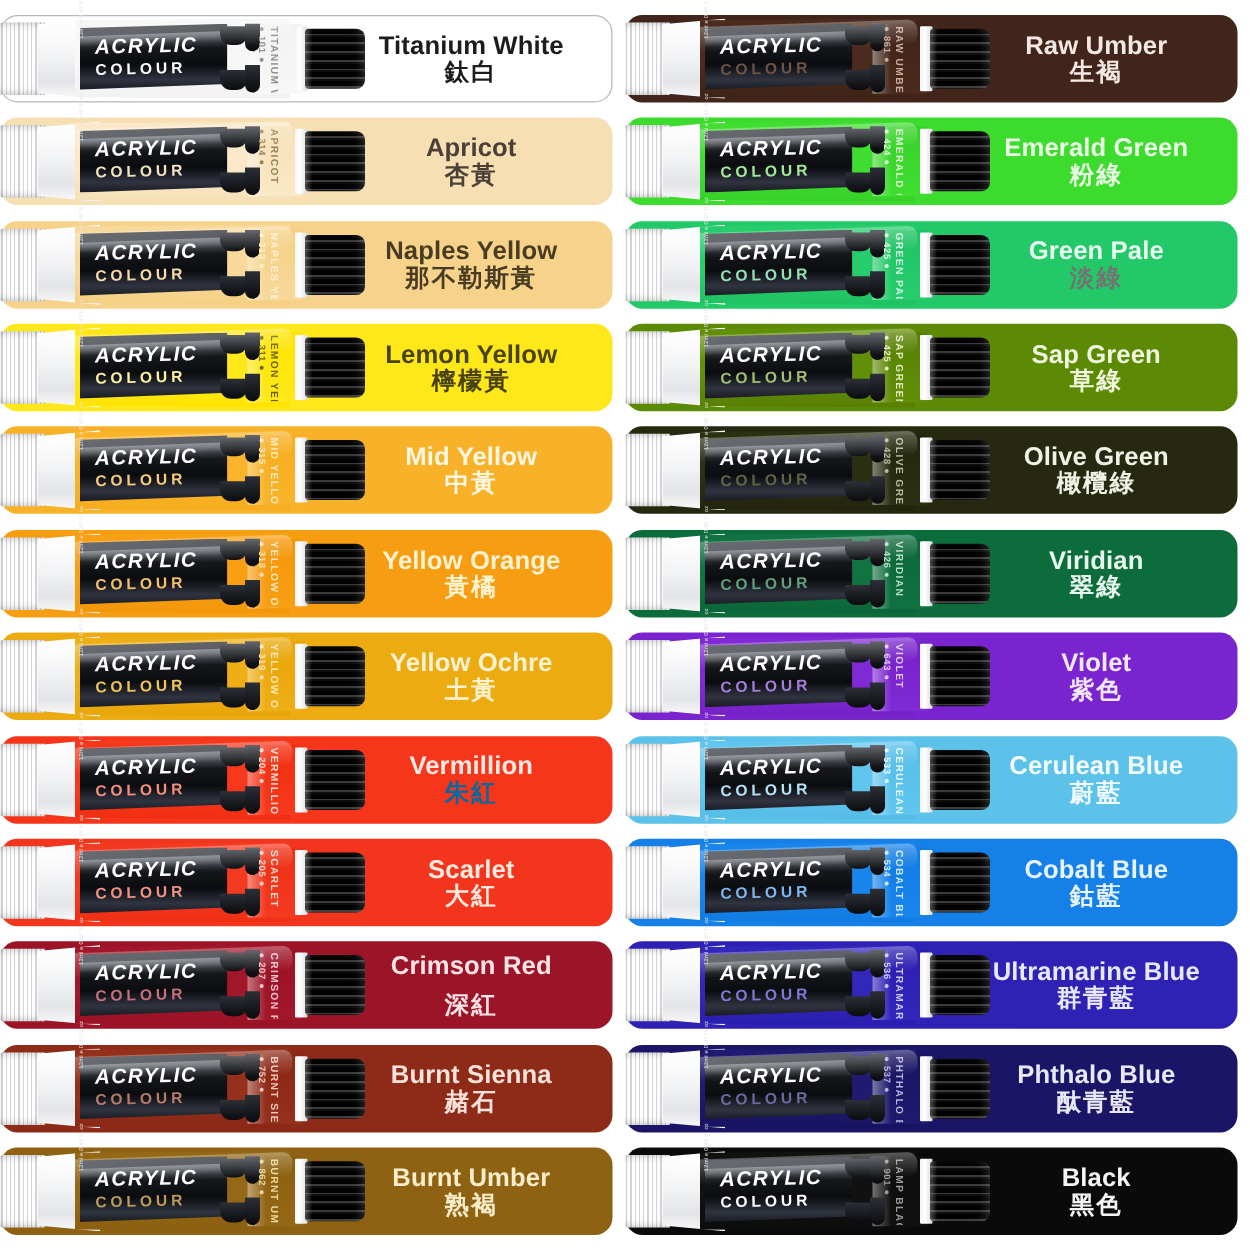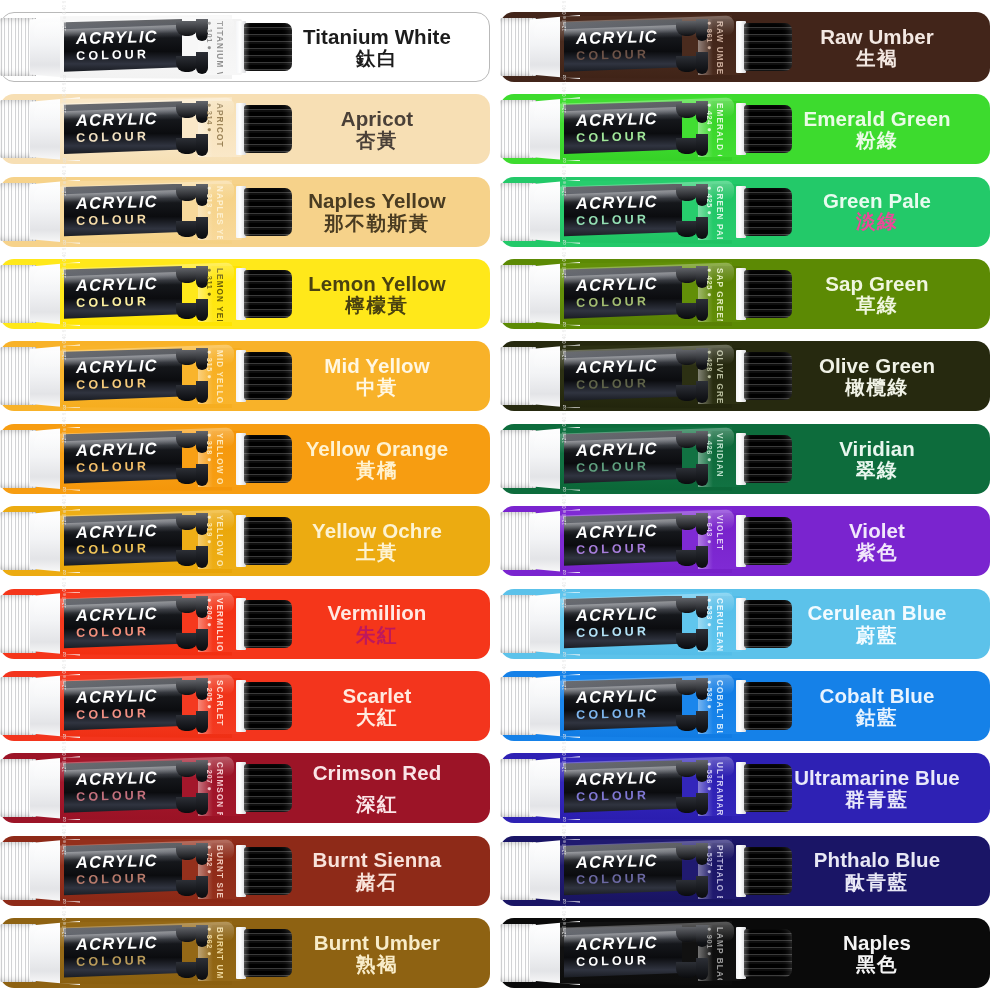--- a/index.html
+++ b/index.html
@@ -518,21 +518,21 @@
             <div class="vname" style="color: rgb(255, 217, 207);">VERMILLION</div>
             <div class="vcode" style="color: rgb(255, 217, 207);">● 204 ●</div>
             <div class="vmark" style="color: rgb(255, 217, 207);">+ + 2  ▦3</div>
           </div>
           <div class="collar"></div>
           <div class="cap"></div>
           <div class="gloss"></div>
         </div>
         <div class="labels">
           <div class="name-en" style="color: rgb(255, 233, 227);">Vermillion</div>
-          <div class="name-zh" style="color: #be185d;">朱紅</div>
+          <div class="name-zh" style="color: #0369a1;">朱紅</div>
         </div>
       </div>
       <div class="row">
         <div class="pill" style="background: rgb(243, 53, 29);"></div>
         <div class="tube">
           <div class="crimp"></div>
           <div class="shell"></div>
           <div class="body-col" style="background: linear-gradient(rgb(244, 58, 33) 0%, rgb(244, 58, 33) 60%, rgb(239, 47, 20) 100%);"></div>
           <div class="neck" style="background: linear-gradient(rgb(239, 47, 20), rgb(244, 58, 33));"></div>
           <div class="tongue t1"></div>
@@ -737,21 +737,21 @@
             <div class="vname" style="color: rgb(214, 247, 227);">GREEN PALE</div>
             <div class="vcode" style="color: rgb(214, 247, 227);">● 425 ●</div>
             <div class="vmark" style="color: rgb(214, 247, 227);">+ + 3  ▦2</div>
           </div>
           <div class="collar"></div>
           <div class="cap"></div>
           <div class="gloss"></div>
         </div>
         <div class="labels">
           <div class="name-en" style="color: rgb(232, 251, 239);">Green Pale</div>
-          <div class="name-zh" style="color: #ec4899; font-family: Liberation Mono, monospace;">淡綠</div>
+          <div class="name-zh" style="color: #737373;">淡綠</div>
         </div>
       </div>
       <div class="row">
         <div class="pill" style="background: rgb(92, 138, 4);"></div>
         <div class="tube">
           <div class="crimp"></div>
           <div class="shell"></div>
           <div class="body-col" style="background: linear-gradient(rgb(98, 143, 8) 0%, rgb(98, 143, 8) 60%, rgb(88, 127, 3) 100%);"></div>
           <div class="neck" style="background: linear-gradient(rgb(88, 127, 3), rgb(98, 143, 8));"></div>
           <div class="tongue t1"></div>
@@ -1015,18 +1015,18 @@
           <div class="vert">
             <div class="vname" style="color: rgb(154, 154, 154);">LAMP BLACK</div>
             <div class="vcode" style="color: rgb(154, 154, 154);">● 901 ●</div>
             <div class="vmark" style="color: rgb(154, 154, 154);">+ + 3  ▦3</div>
           </div>
           <div class="collar"></div>
           <div class="cap"></div>
           <div class="gloss"></div>
         </div>
         <div class="labels">
-          <div class="name-en" style="color: rgb(244, 244, 244);">Naples</div>
+          <div class="name-en" style="color: rgb(244, 244, 244);">Black</div>
           <div class="name-zh" style="color: rgb(244, 244, 244);">黑色</div>
         </div>
       </div>
     </div>
   </div>
 
 </body></html>

